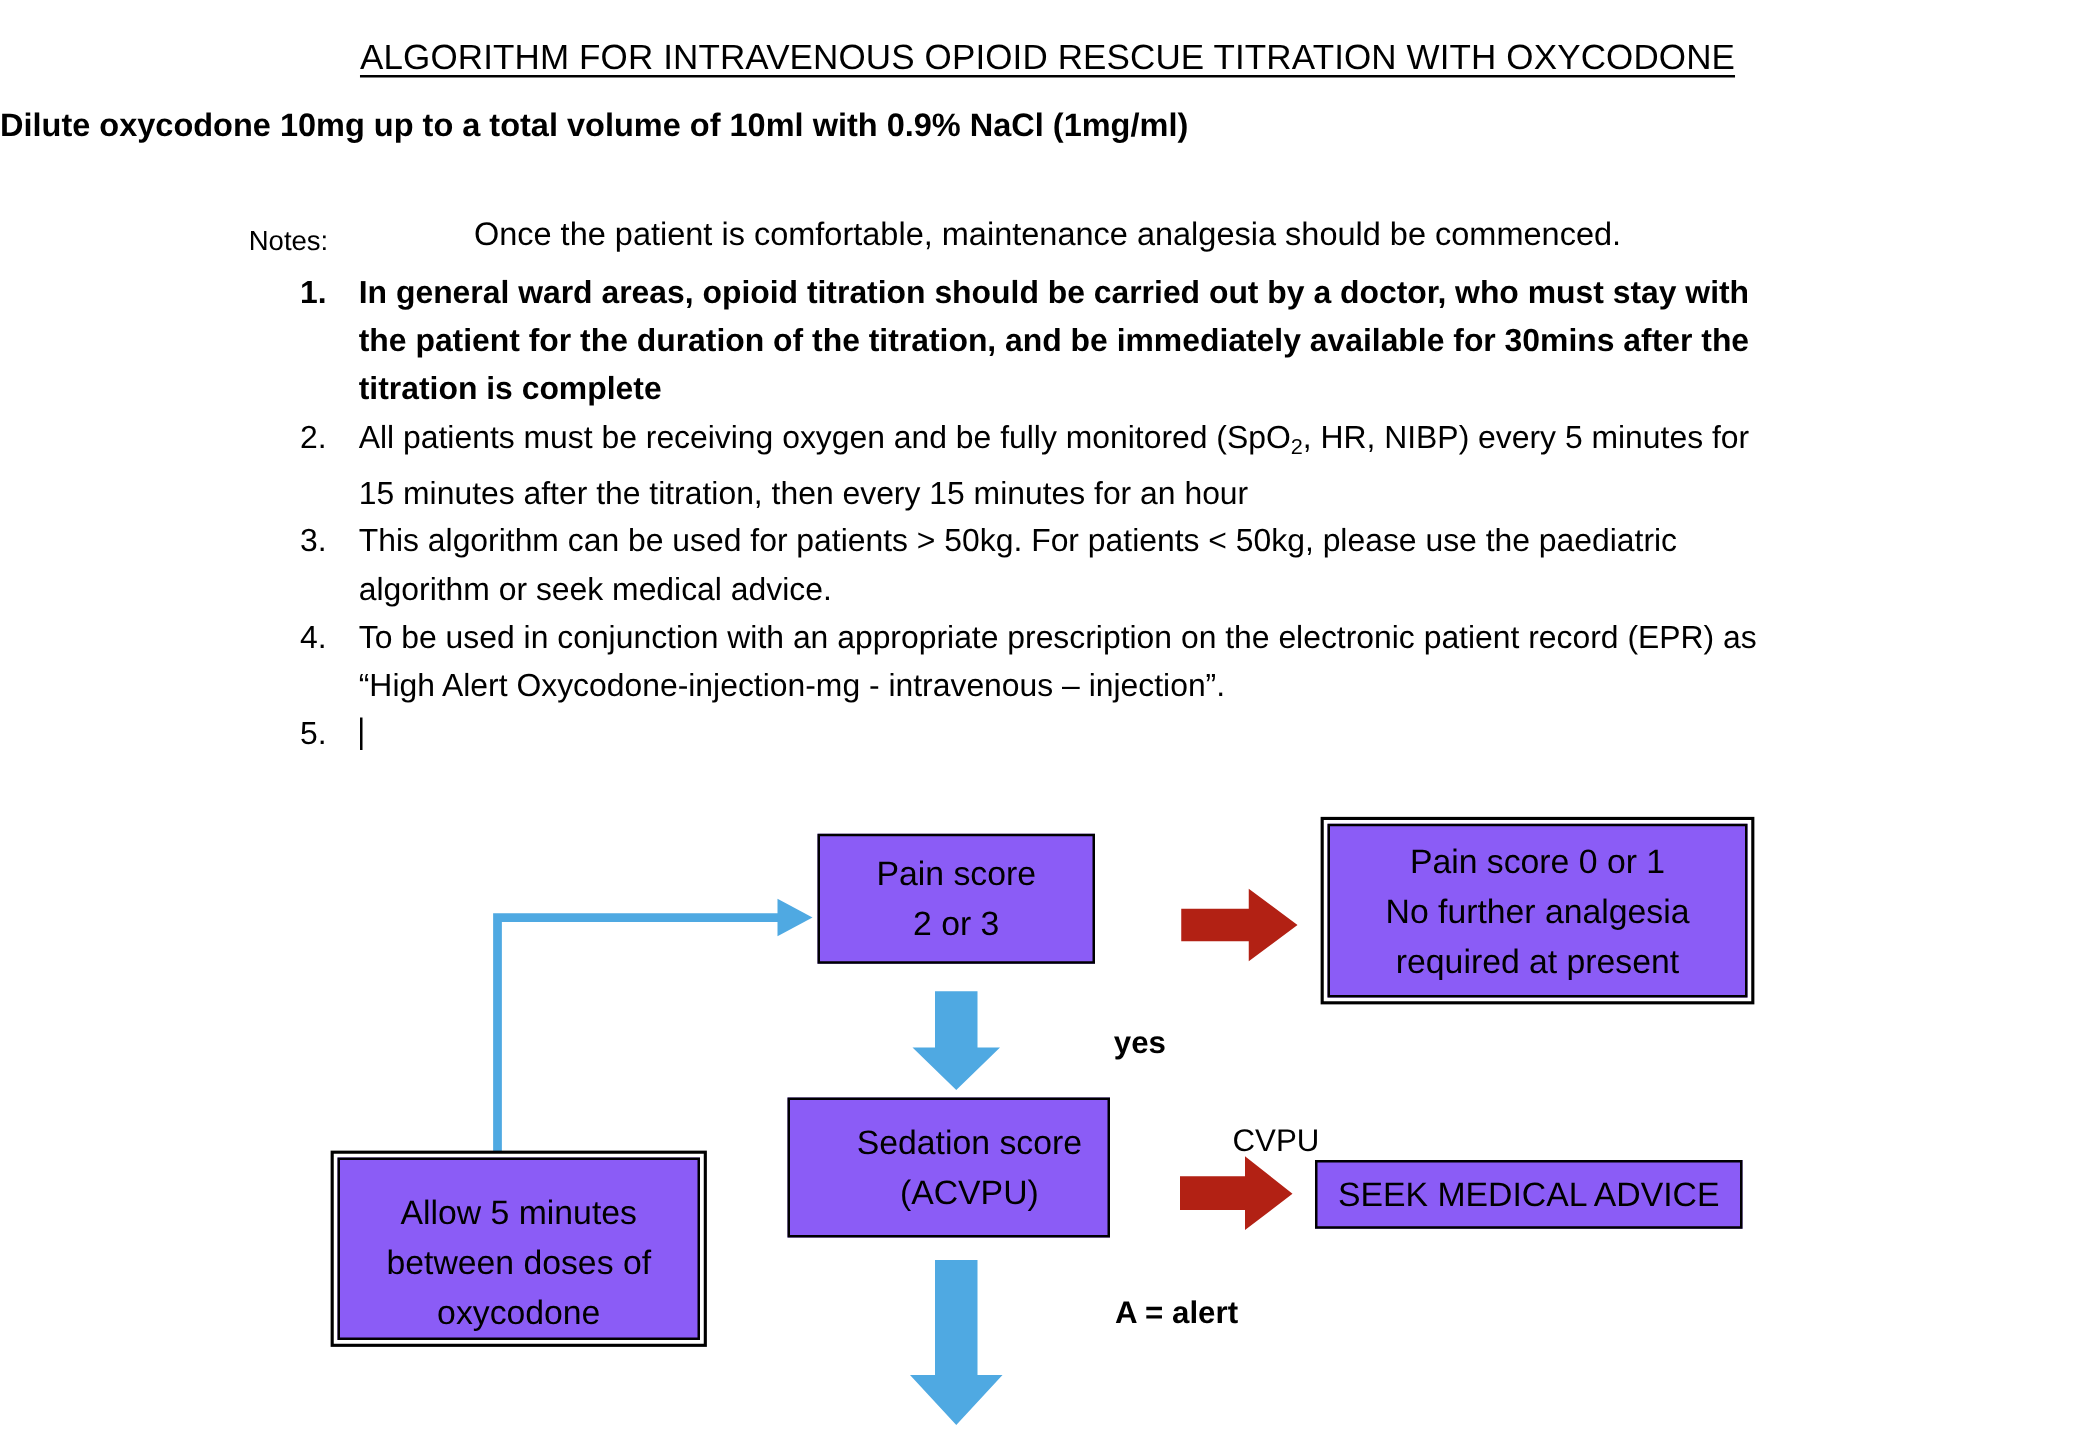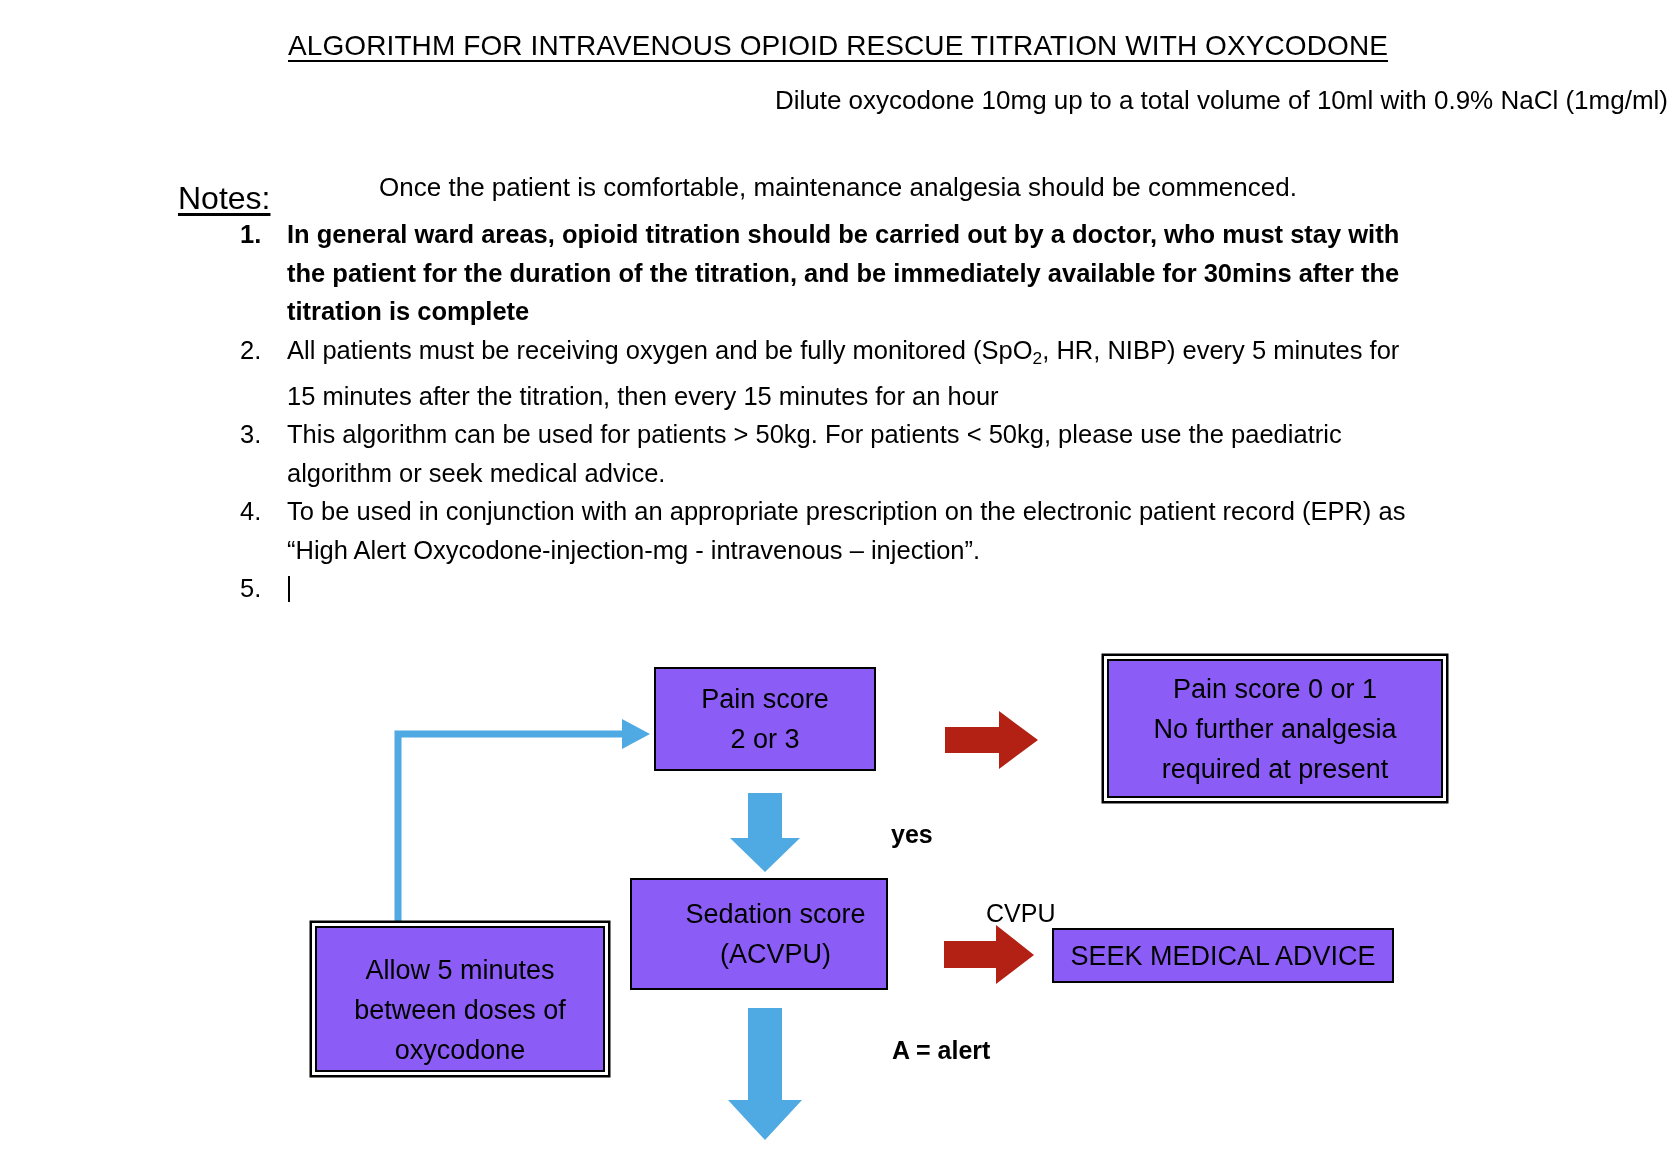--- a/index.html
+++ b/index.html
@@ -10,33 +10,33 @@
     -webkit-font-smoothing:antialiased;
   }
 
   
   .doc-title{
     position:absolute;left:0;top:30px;width:1676px;text-align:center;
     font-size:28px;letter-spacing:.1px;
     text-decoration:underline;text-underline-offset:5px;
   }
   .subtitle{
-    position:absolute;left:0;top:85px;width:1668px;text-align:right;
-    font-size:26px;font-weight:normal;
+    position:absolute;left:0;top:85px;width:1668px;text-align:left;
+    font-size:26px;font-weight:bold;
   }
   .lede{
     position:absolute;left:0;top:140px;width:1676px;text-align:center;
     font-size:26px;
     margin-top:32px;
   }
 
   
   .notes-label{
-    position:absolute;left:178px;top:180px;font-size:32px;
-    text-decoration:underline;text-underline-offset:4px;
+    position:absolute;left:199px;top:180px;font-size:22px;
+    text-underline-offset:4px;
   }
   .notes{
     position:absolute;left:228px;top:215px;width:1180px;
     margin:0;padding:0 0 0 0;list-style:none;
   }
   .note{
     position:relative;font-size:25.5px;line-height:38.5px;
     padding-left:59px;margin-bottom:0px;
   }
   .note .num{
@@ -54,21 +54,20 @@
 
   .box{
     position:absolute;box-sizing:border-box;
     border:2.5px solid #000;background:#8b5cf6;
     display:flex;flex-direction:column;align-items:center;justify-content:center;
     font-size:27px;line-height:40px;text-align:center;
   }
   .box.dbl{
     border:2.5px solid #000;
     box-shadow:0 0 0 3px #fff, 0 0 0 5.5px #000;
-    margin-left:45px;
   }
 
   #box-pain-score   {left:654px; top:667px;  width:222px; height:104px;}
   #box-pain-0-1     {left:1062px;top:659px;  width:336px; height:139px;}
   #box-sedation     {left:630px; top:878px;  width:258px; height:112px;padding-left:33px;}
   #box-seek-advice  {left:1052px;top:928px;  width:342px; height:55px;}
   #box-allow-5min   {left:270px; top:926px;  width:290px; height:146px;justify-content:flex-end;}
 
   .lbl{
     position:absolute;font-size:25px;font-weight:bold;white-space:nowrap;margin-left:40px;

